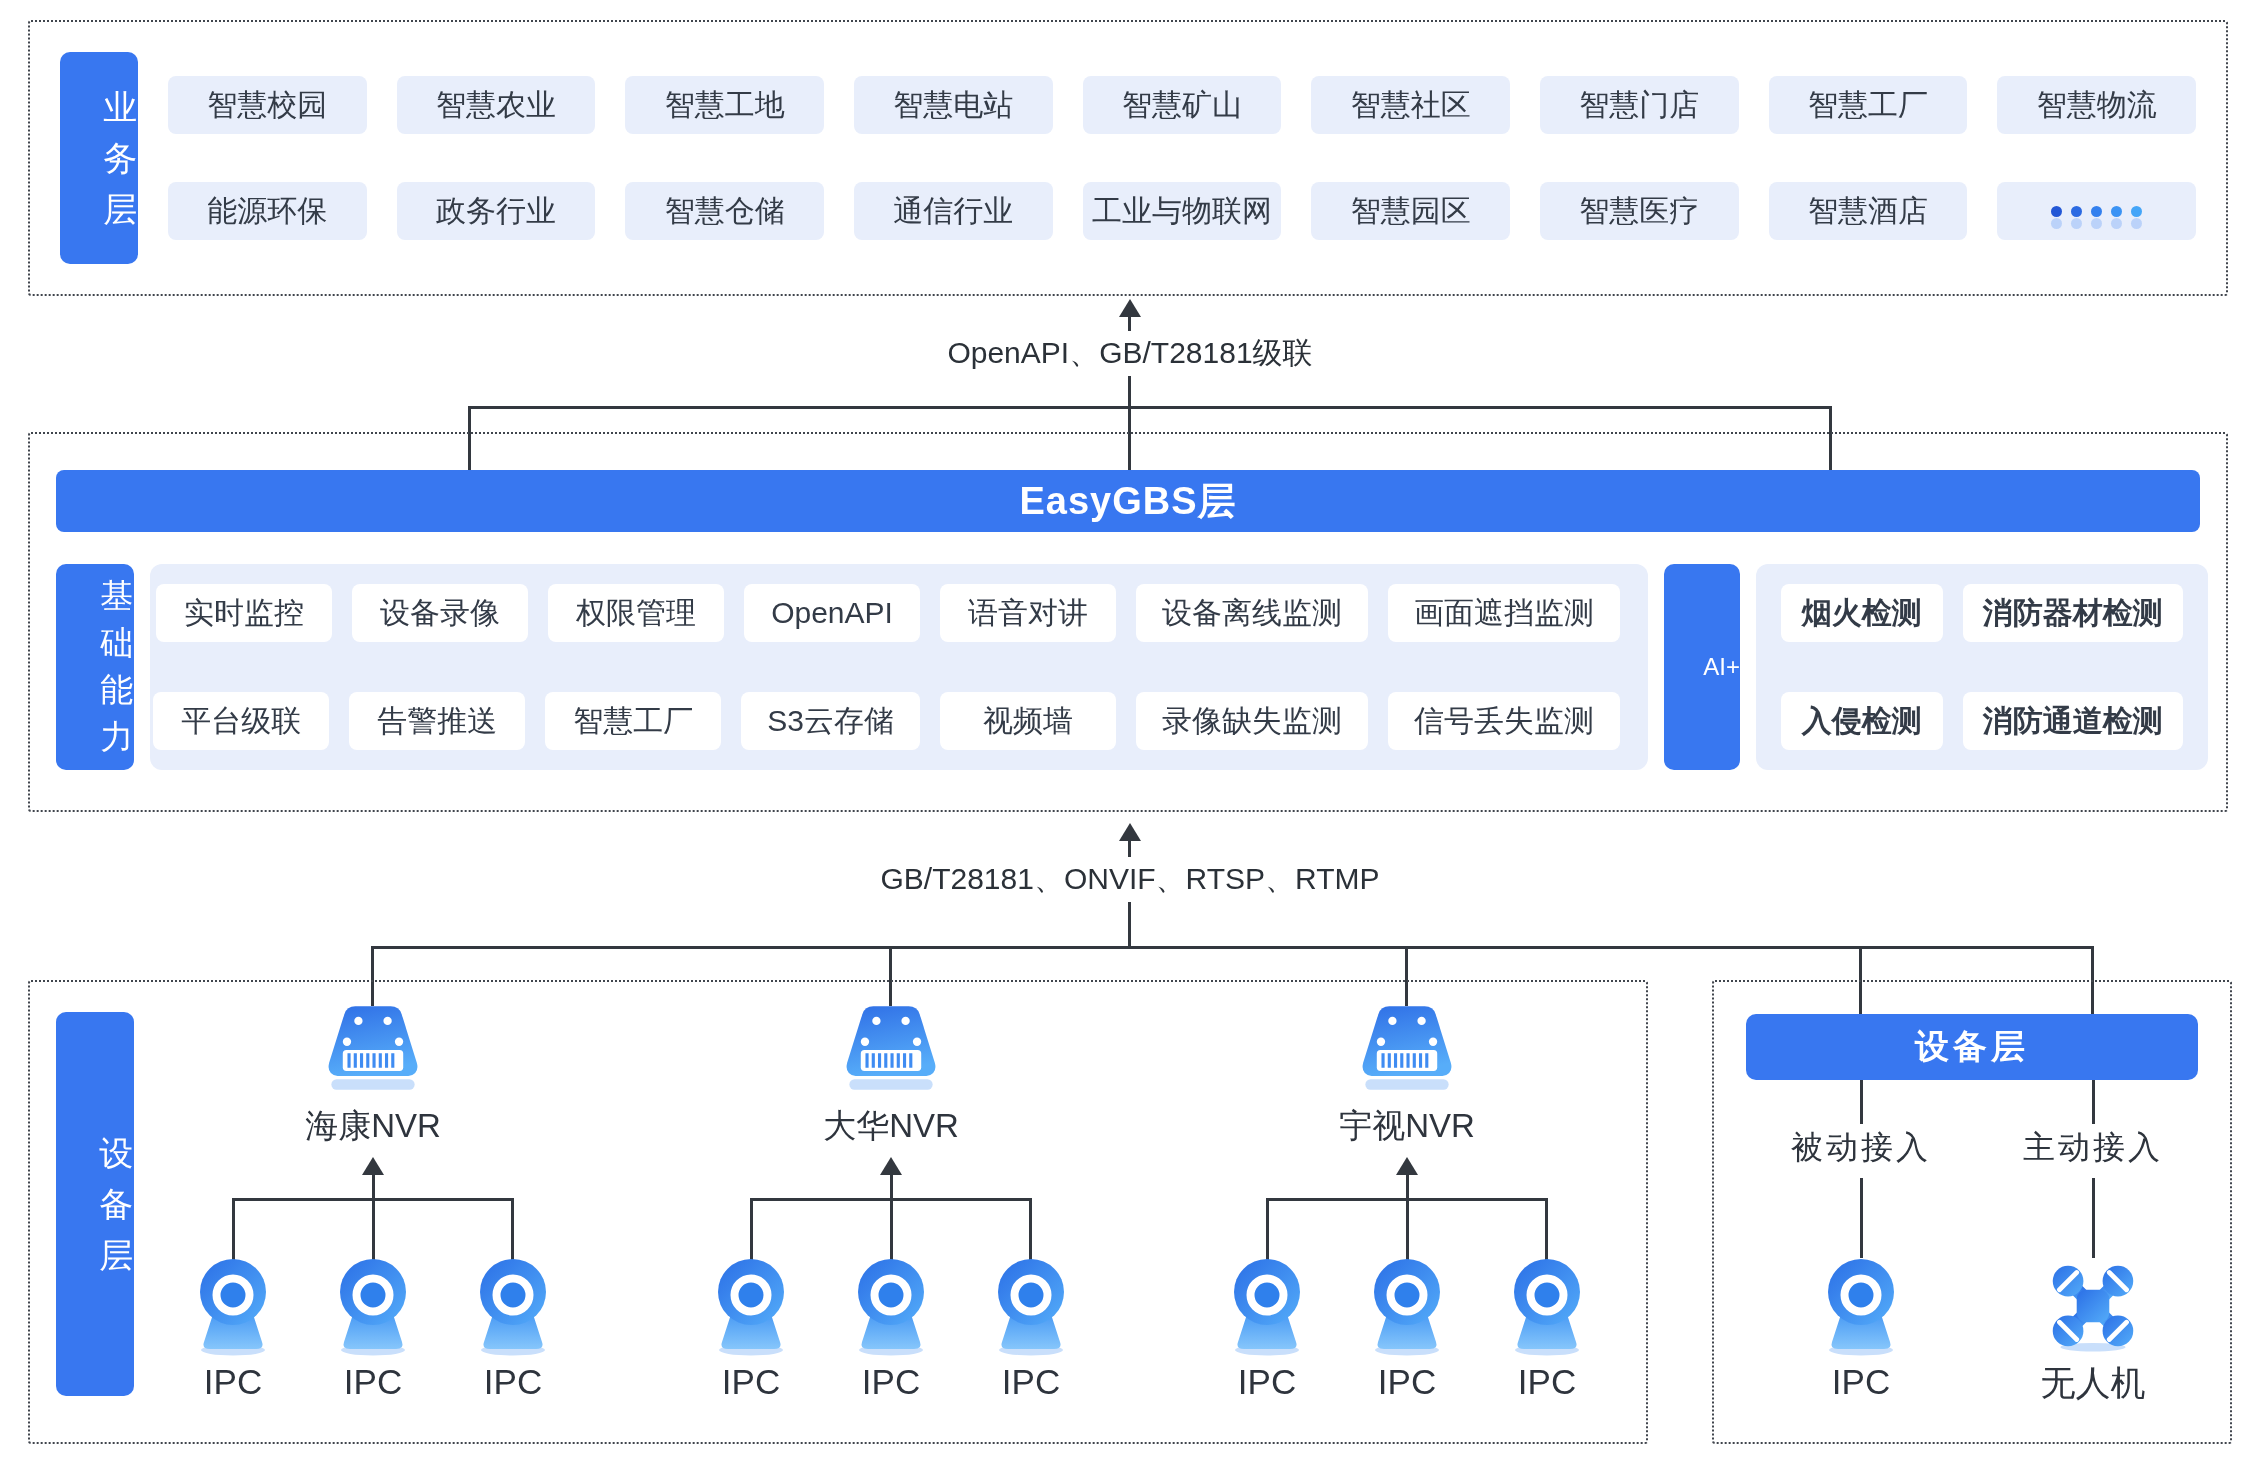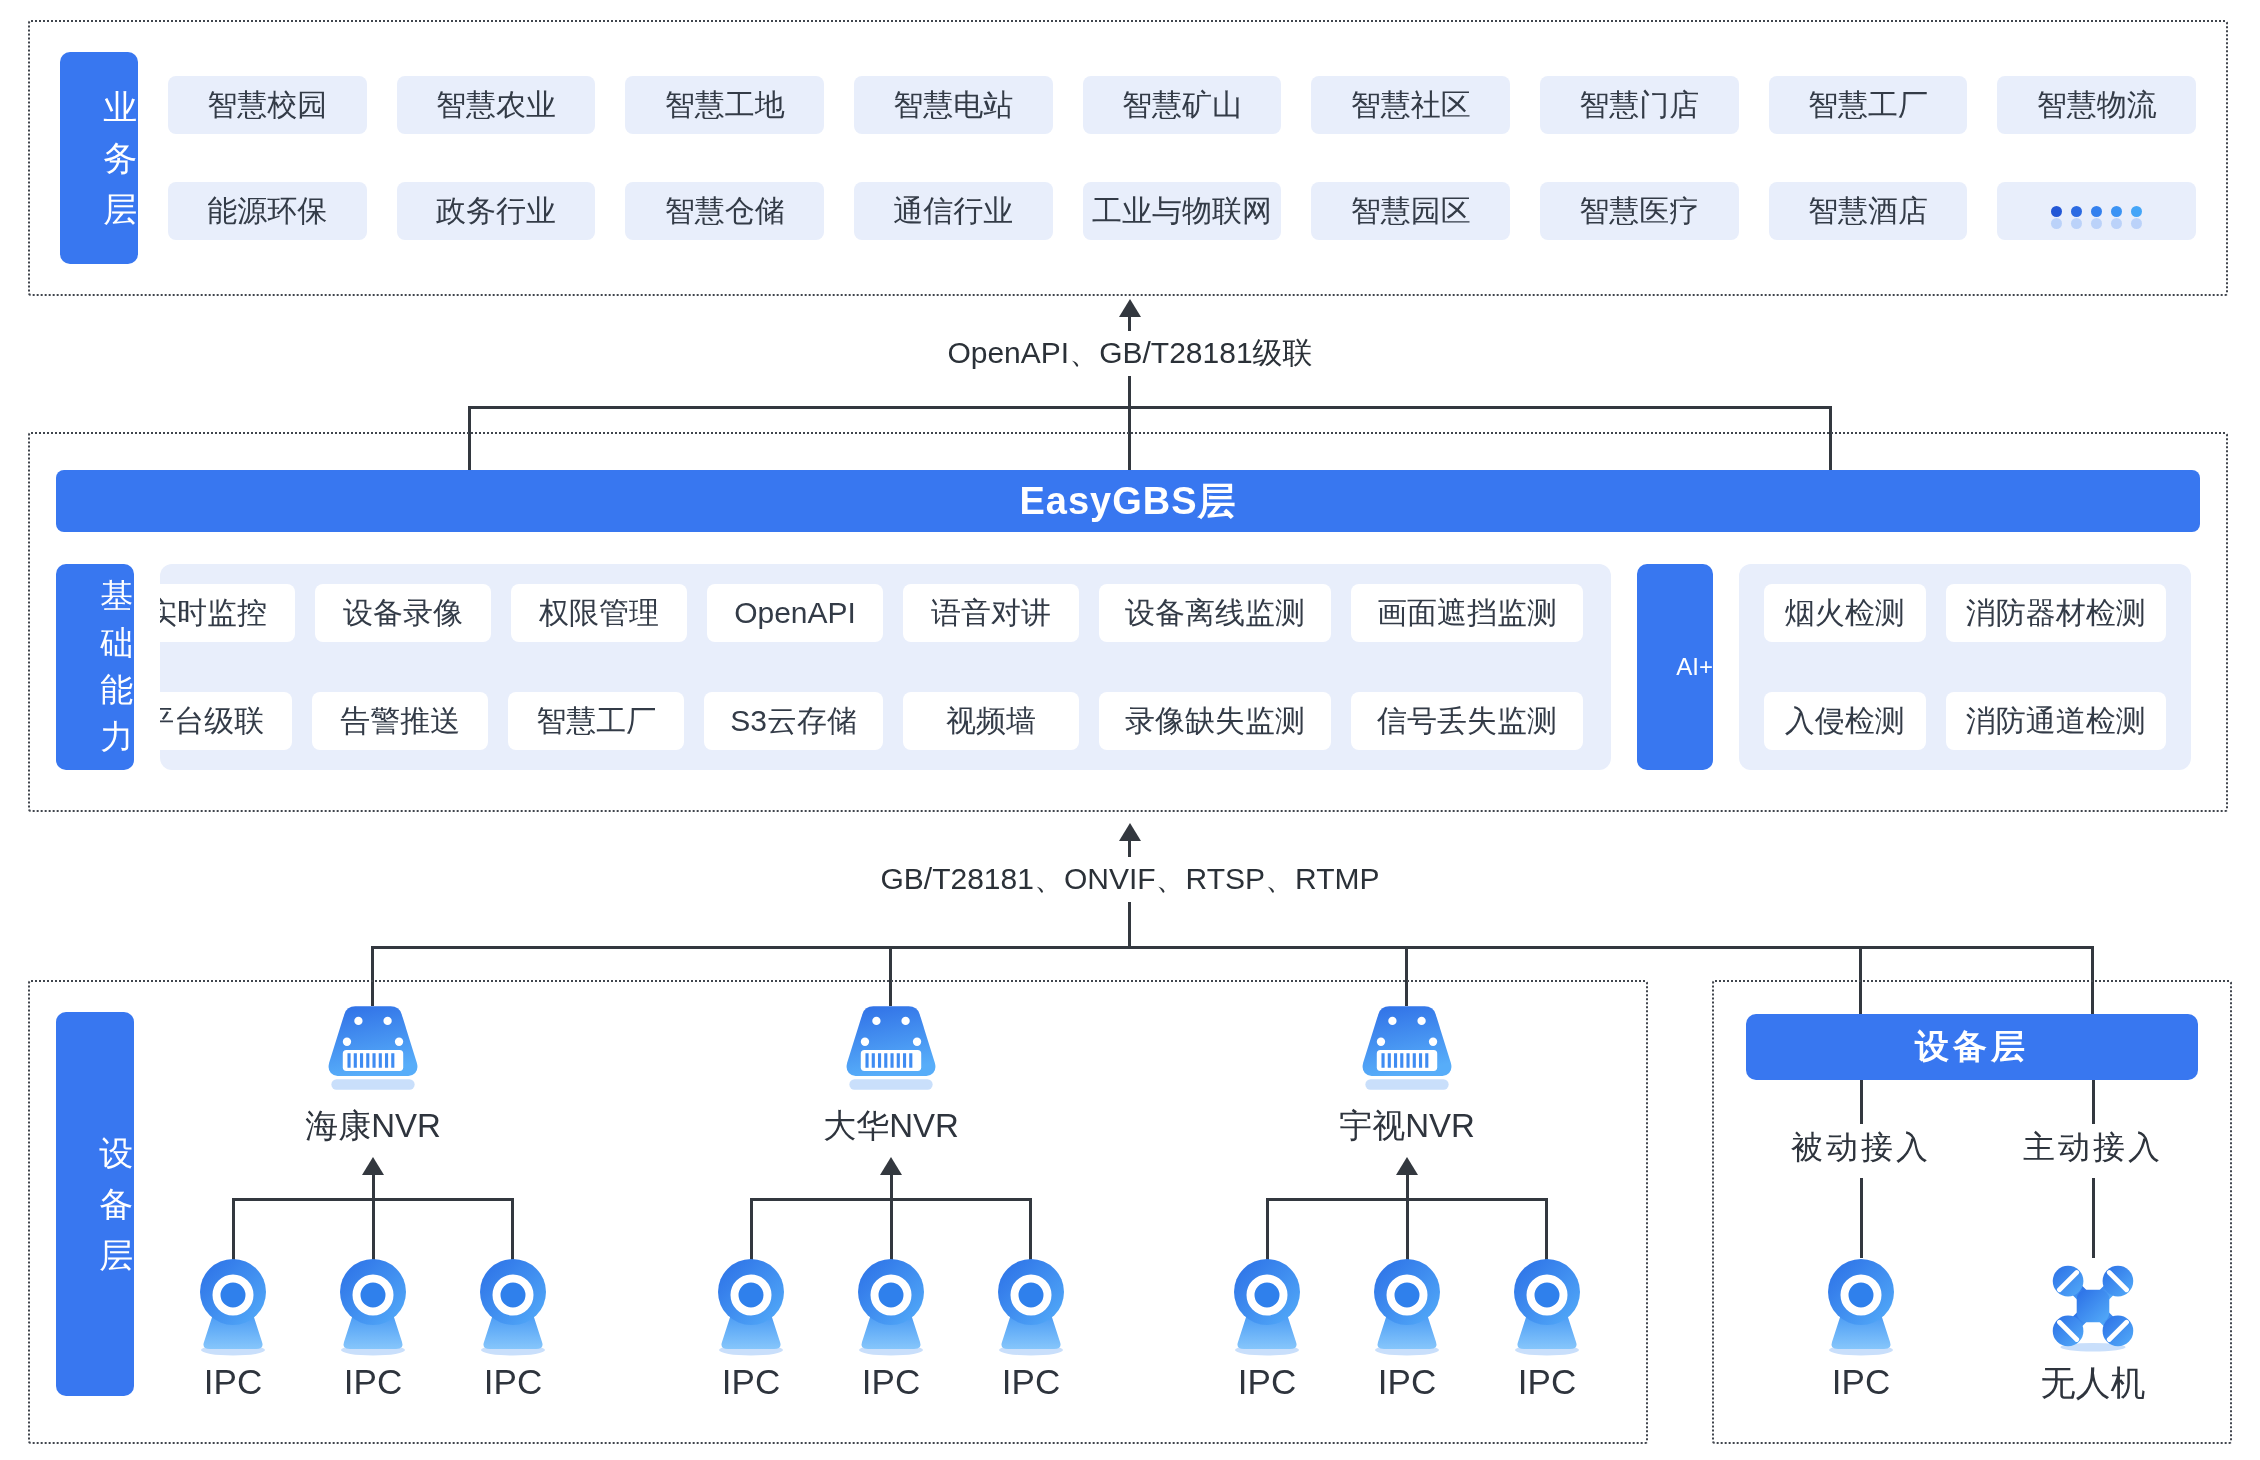--- a/index.html
+++ b/index.html
@@ -34,32 +34,32 @@
   
   .cline{position:absolute; background:var(--line);}
   .arrow-up{position:absolute; width:0; height:0;
     border-left:11px solid transparent; border-right:11px solid transparent; border-bottom:18px solid var(--line);}
   .flow-label{position:absolute; transform:translateX(-50%); background:var(--background);
     color:#2B3138; font-size:30px; padding:2px 18px; white-space:nowrap; z-index:5;}
 
   
   #sec-gbs{left:28px; top:432px; width:2200px; height:380px;}
   #gbs-bar{left:26px; right:26px; top:36px; height:62px; font-size:38px; letter-spacing:1px;}
-  #gbs-row{position:absolute; left:26px; right:35px; top:130px; height:164px; display:flex; gap:26px;}
+  #gbs-row{position:absolute; left:26px; right:18px; top:130px; height:164px; display:flex; gap:16px;}
   #cap-pill{width:78px; flex:0 0 78px; height:206px;}
   #cap-pill .vtxt{font-size:33px; line-height:1.42;}
   .light-box{background:var(--chip-bg); border-radius:12px; height:206px;
     display:flex; flex-direction:column; justify-content:center; gap:50px; padding:0 28px; overflow:hidden;}
   #cap-box{flex:1;align-items:flex-end;}
   .wchip-row{display:flex; justify-content:space-between; gap:20px;}
   .wchip{background:#fff; border-radius:8px; height:58px; padding:0 26px; min-width:176px;
     color:var(--chip-text); font-size:30px; display:flex; align-items:center; justify-content:center; white-space:nowrap;}
   #ai-pill{width:76px; flex:0 0 76px; height:206px;}
   #ai-pill .htxt{font-size:24px; color:#fff;}
-  #ai-box{flex:0 0 452px; width:452px; padding:0 25px;}
+  #ai-box{flex:0 0 452px; width:452px; padding:0 25px;font-weight:bold;}
   #ai-box .wchip{min-width:160px; padding:0 22px;}
 
   
   #sec-dev-left{left:28px; top:980px; width:1620px; height:464px;}
   #dev-pill{position:absolute; left:56px; top:1012px; width:78px; height:384px;}
   #sec-dev-right{left:1712px; top:980px; width:520px; height:464px;}
   #right-bar{left:1746px; top:1014px; width:452px; height:66px; font-size:34px; letter-spacing:4px; border-radius:10px; position:absolute;}
 
   .node{position:absolute; display:flex; flex-direction:column; align-items:center;}
   .node .nlabel{color:var(--text); white-space:nowrap;}

